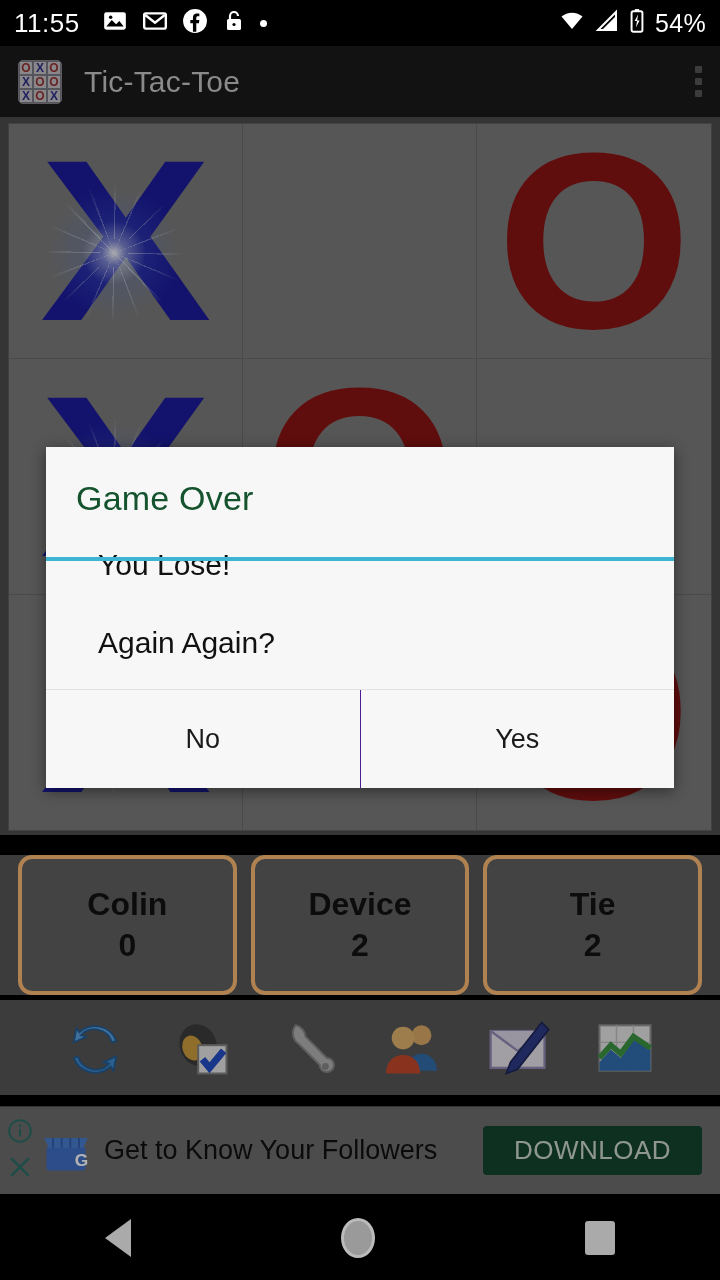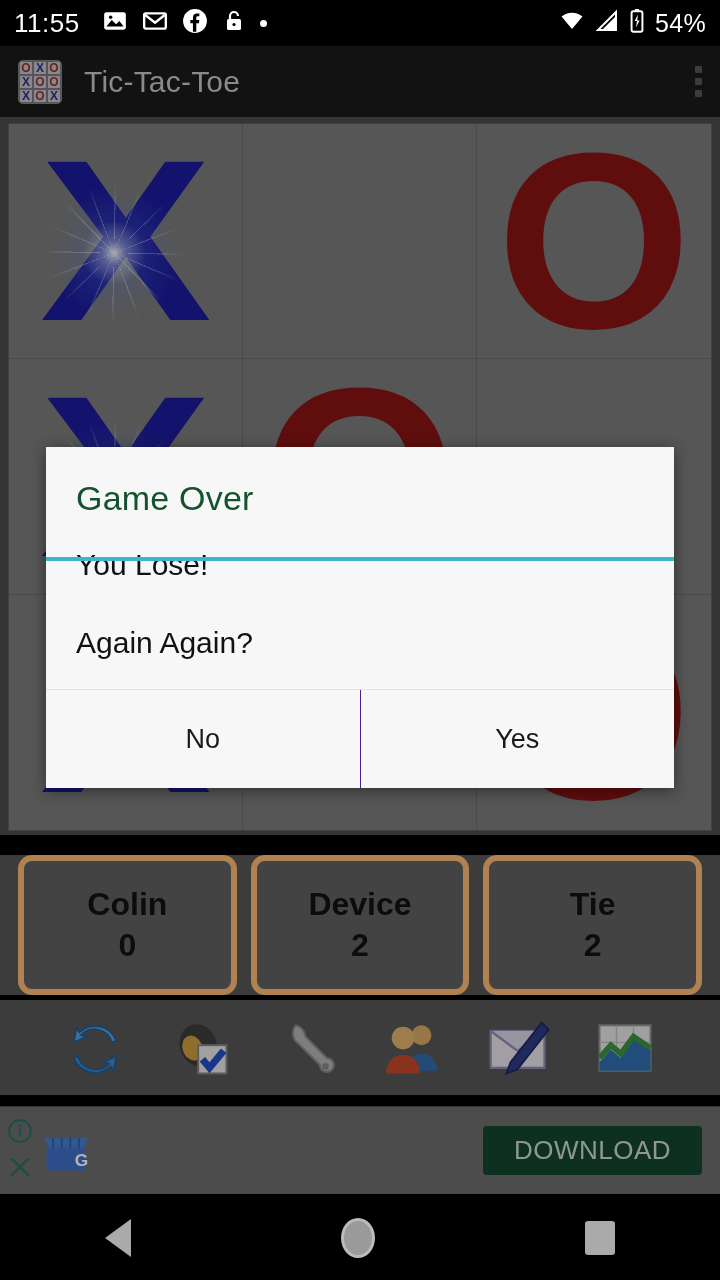--- a/index.html
+++ b/index.html
@@ -104,21 +104,21 @@
     -webkit-mask-image: radial-gradient(circle, #000 0%, rgba(0,0,0,.6) 34%, rgba(0,0,0,0) 66%);
     mask-image: radial-gradient(circle, #000 0%, rgba(0,0,0,.6) 34%, rgba(0,0,0,0) 66%);
   }
 
   
   .scores {
     position: absolute; top: 855px; left: 0; width: 720px; height: 140px;
     background: #565656; display: flex; gap: 14px; padding: 0 18px;
   }
   .score-box {
-    flex: 1; border: 6px solid #fdba74; border-radius: 14px;
+    flex: 1; border: 4px solid #fdba74; border-radius: 14px;
     background: #616161; display: flex; flex-direction: column;
     align-items: center; justify-content: center; gap: 4px;
   }
   .score-name { font-size: 32px; font-weight: bold; color: #121212; }
   .score-val { font-size: 32px; font-weight: bold; color: #121212; }
 
   
   .toolbar {
     position: absolute; top: 1000px; left: 0; width: 720px; height: 95px;
     background: #565656; display: flex; align-items: center;
@@ -153,21 +153,21 @@
   
   .scrim { position: absolute; top: 117px; left: 0; width: 720px; height: 1079px; background: rgba(0,0,0,.30); }
   .dialog {
     position: absolute; left: 46px; top: 447px; width: 628px; height: 341px;
     background: #f7f7f7; box-shadow: 0 3px 14px rgba(0,0,0,.45);
   }
   .dlg-title {
     padding: 32px 30px 0 30px; font-size: 34px; color: #14532d; letter-spacing: .2px;
   }
   .dlg-rule { position: absolute; top: 110px; left: 0; width: 628px; height: 4px; background: #3cb5d2; }
-  .dlg-body { padding: 30px 36px 0 30px; }
+  .dlg-body { padding: 30px 36px 0 30px; margin-left: 22px; }
   .dlg-msg { font-size: 30px; color: #111; margin-bottom: 44px; }
   .dlg-msg:last-child { margin-bottom: 0; }
   .dlg-buttons {
     position: absolute; bottom: 0; left: 0; width: 628px; height: 99px;
     display: flex; border-top: 1px solid #e2e2e2;
   }
   .dlg-btn {
     flex: 1; display: flex; align-items: center; justify-content: center;
     font-size: 27px; color: #1a1a1a; background: #f7f7f7; border: none;
     font-family: "Liberation Sans", sans-serif;
@@ -366,20 +366,21 @@
     </div>
     <div class="ad-store">
       <svg width="52" height="52" viewBox="0 0 48 48">
         <rect x="6" y="20" width="36" height="22" rx="3" fill="#3f6fc4"></rect>
         <path d="M4 12h40l-4 9H8z" fill="#4a7ed0"></path>
         <path d="M12 12v9M20 12v9M28 12v9M36 12v9" stroke="#345ba8" stroke-width="1.6"></path>
         <text x="32" y="38" font-size="16" font-weight="bold" fill="#fff" font-family="Liberation Sans, sans-serif">G</text>
       </svg>
     </div>
     <div class="ad-text">
+      <div>Get to Know Your Followers</div>
     </div>
     <button class="ad-btn">DOWNLOAD</button>
   </div>
 
   <div class="navbar">
     <div class="nav-back"></div>
     <div class="nav-home"></div>
     <div class="nav-recent"></div>
   </div>
 

